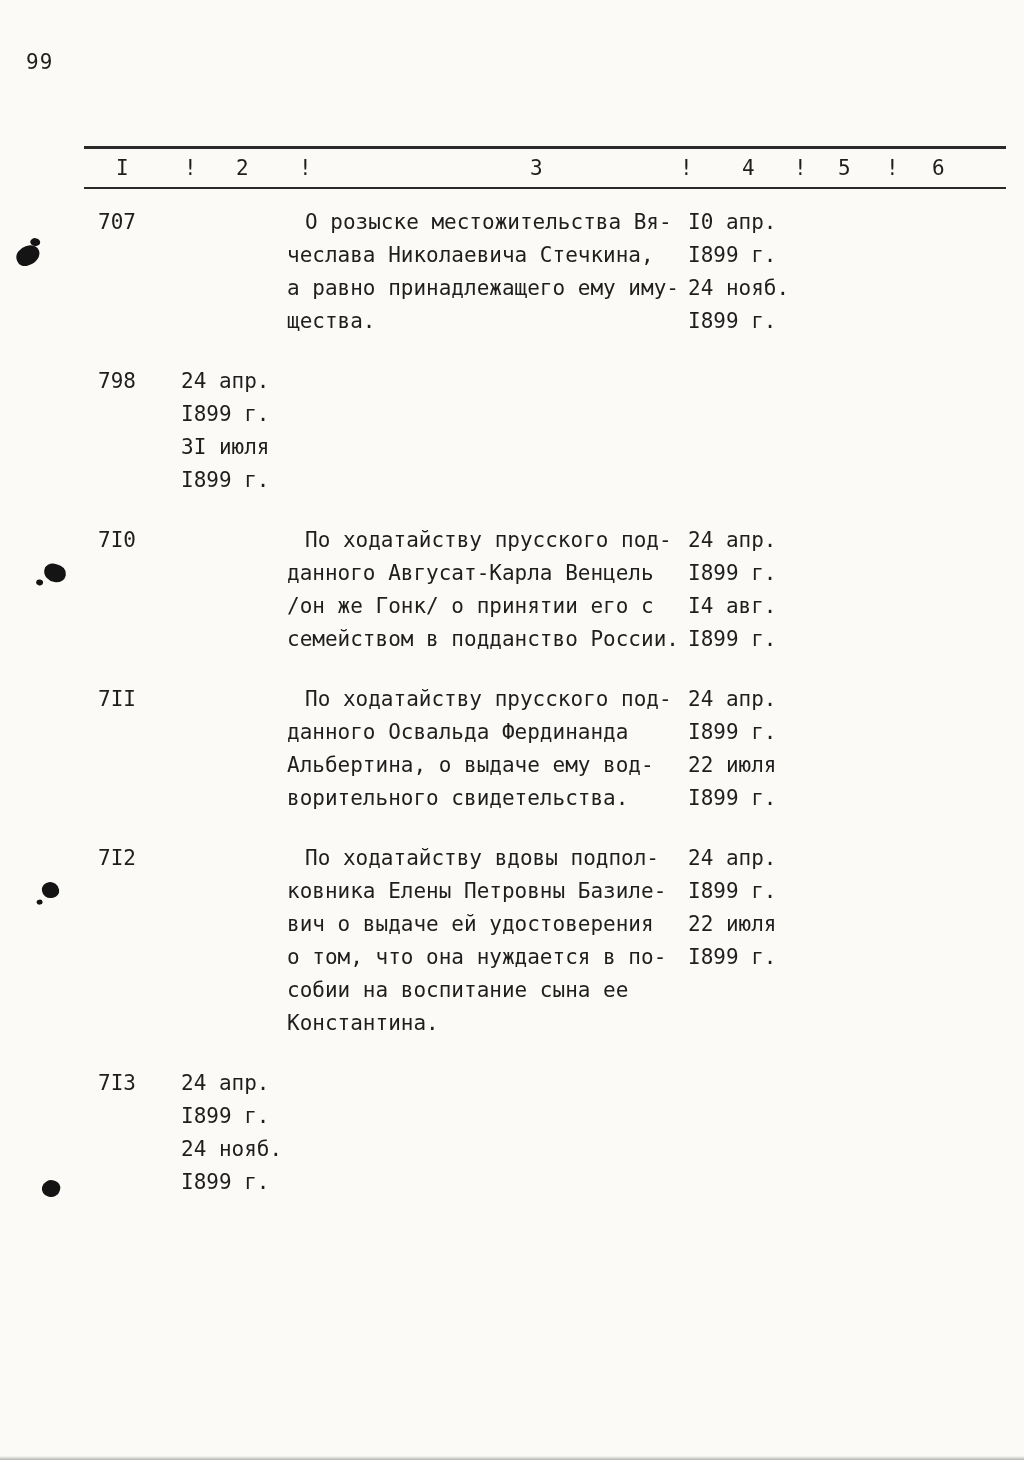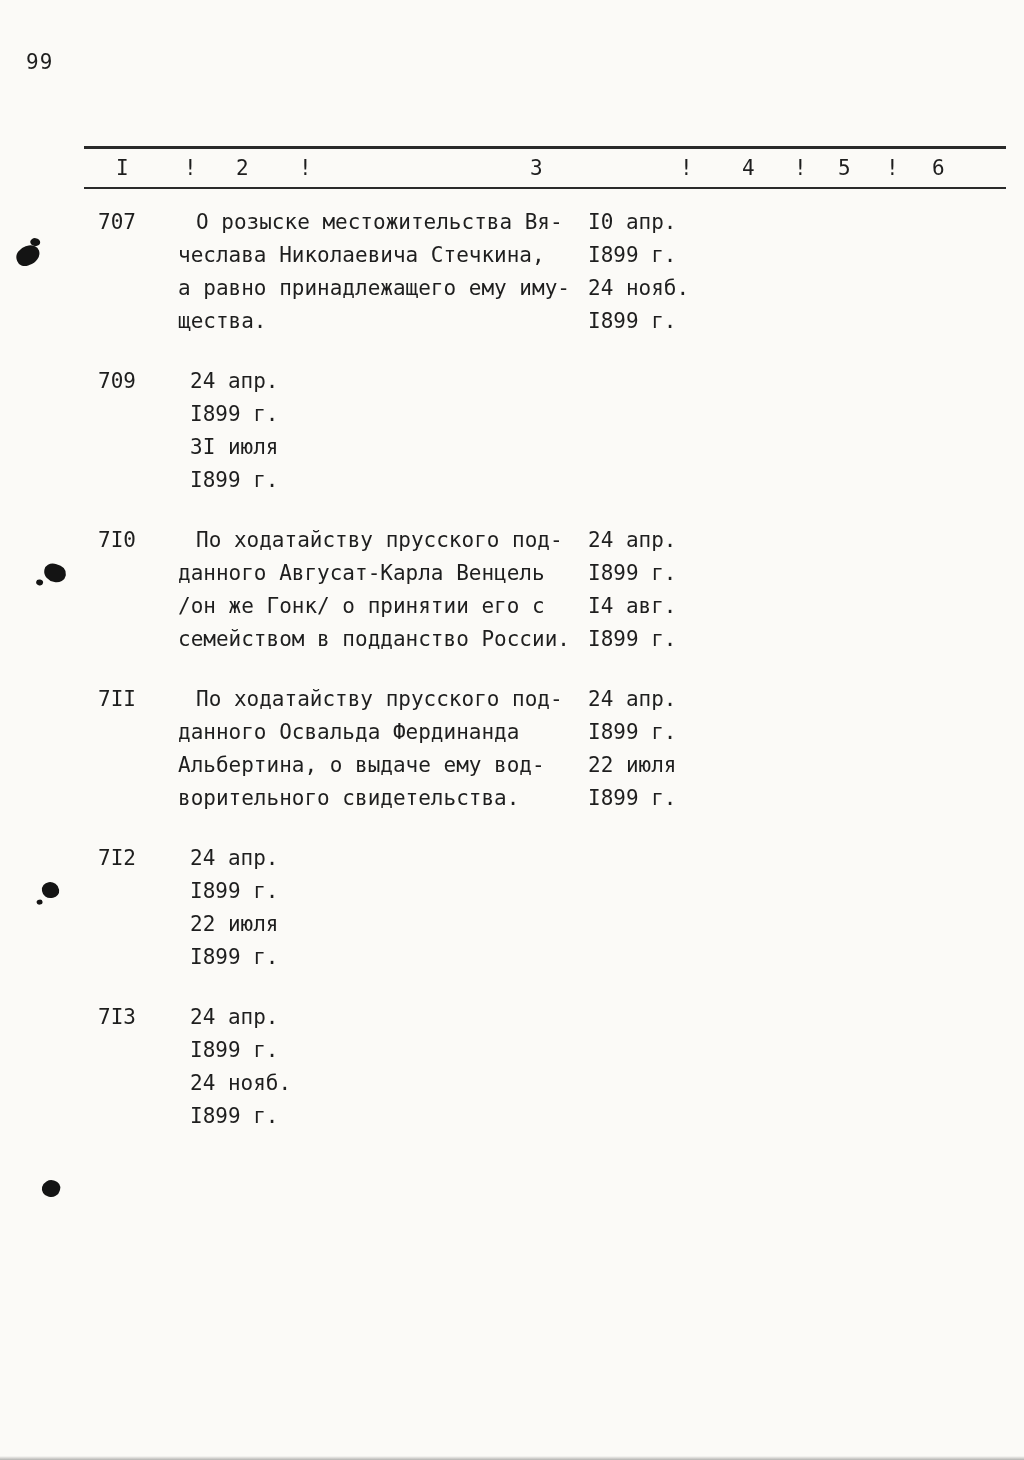--- a/index.html
+++ b/index.html
@@ -27,22 +27,22 @@
   }
   .col-header span { position:absolute; top:7px; }
   .h0 { left:32px; }  .h1 { left:100px; } .h2 { left:152px; }
   .h3 { left:215px; } .h4 { left:446px; } .h5 { left:596px; }
   .h6 { left:658px; } .h7 { left:710px; } .h8 { left:754px; }
   .h9 { left:802px; } .h10 { left:848px; }
 
   .entries { position:absolute; top:206px; left:0; width:828px; }
   .entry { display:flex; align-items:flex-start; margin-bottom:27px; font-size:21px; line-height:33px; }
   .entry .num  { flex:0 0 80px; margin-left:98px; }
-  .entry .desc { flex:0 0 398px; white-space:pre-line; text-indent:18px; }
-  .entry .dates{ flex:0 0 140px; margin-left:12px; white-space:pre-line; }
+  .entry .desc { flex:0 0 398px; margin-left:109px; white-space:pre-line; text-indent:18px; }
+  .entry .dates{ flex:0 0 140px; margin-left:3px; white-space:pre-line; }
 
   
   .blot { position:absolute; background:#141414; }
   .blot-1 { top:246px; left:16px; width:24px; height:19px; border-radius:55% 45% 60% 40%; transform:rotate(-18deg); }
   .blot-1::after { content:""; position:absolute; top:-5px; right:-4px; width:10px; height:8px; background:#141414; border-radius:50%; transform:rotate(25deg); }
   .blot-2 { top:564px; left:44px; width:22px; height:18px; border-radius:45% 55% 50% 60%; transform:rotate(10deg); }
   .blot-2::after { content:""; position:absolute; bottom:-6px; left:-6px; width:7px; height:6px; background:#141414; border-radius:50%; }
   .blot-3 { top:882px; left:42px; width:17px; height:16px; border-radius:50% 60% 45% 55%; transform:rotate(-8deg); }
   .blot-3::after { content:""; position:absolute; bottom:-5px; left:-7px; width:6px; height:5px; background:#141414; border-radius:50%; }
   .blot-4 { top:1180px; left:42px; width:18px; height:17px; border-radius:60% 45% 55% 50%; transform:rotate(14deg); }
@@ -81,21 +81,21 @@
 чеслава Николаевича Стечкина,
 а равно принадлежащего ему иму-
 щества.</div>
       <div class="dates">I0 апр.
 I899 г.
 24 нояб.
 I899 г.</div>
     </div>
 
     <div class="entry">
-      <div class="num">709</div>
+      <div class="num">798</div>
       <div class="dates">24 апр.
 I899 г.
 3I июля
 I899 г.</div>
     </div>
 
     <div class="entry">
       <div class="num">7I0</div>
       <div class="desc">По ходатайству прусского под-
 данного Авгусат-Карла Венцель
@@ -114,20 +114,26 @@
 Альбертина, о выдаче ему вод-
 ворительного свидетельства.</div>
       <div class="dates">24 апр.
 I899 г.
 22 июля
 I899 г.</div>
     </div>
 
     <div class="entry">
       <div class="num">7I2</div>
+      <div class="desc">По ходатайству вдовы подпол-
+ковника Елены Петровны Базиле-
+вич о выдаче ей удостоверения
+о том, что она нуждается в по-
+собии на воспитание сына ее
+Константина.</div>
       <div class="dates">24 апр.
 I899 г.
 22 июля
 I899 г.</div>
     </div>
 
     <div class="entry">
       <div class="num">7I3</div>
       <div class="dates">24 апр.
 I899 г.

